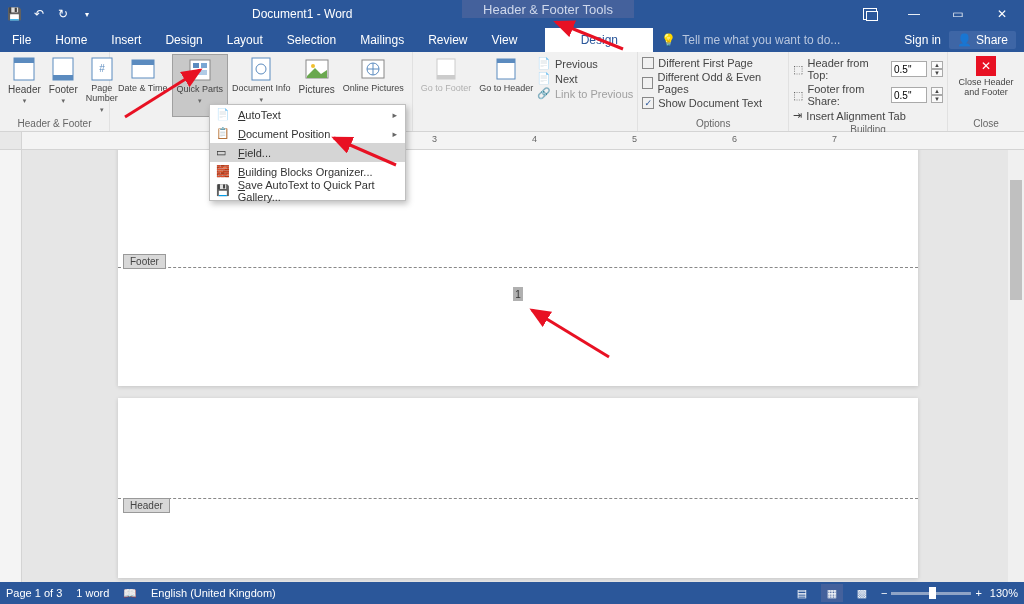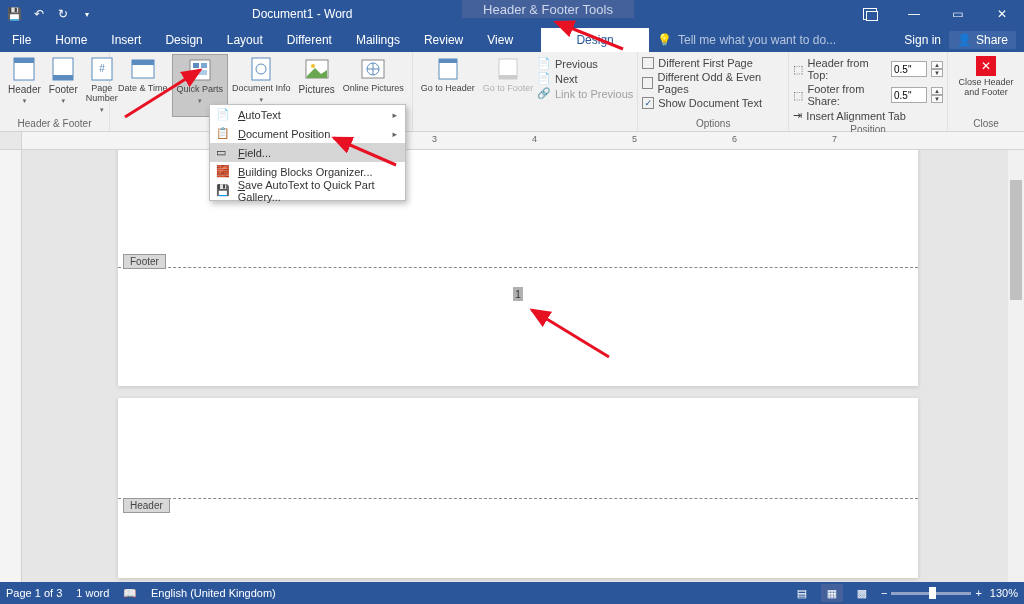--- a/index.html
+++ b/index.html
@@ -109,21 +109,21 @@
     <div class="wc">✕</div>
   </div>
 </div>
 
 <div class="tabs">
   <div class="tab file">File</div>
   <div class="tab">Home</div>
   <div class="tab">Insert</div>
   <div class="tab">Design</div>
   <div class="tab">Layout</div>
-  <div class="tab">Different</div>
+  <div class="tab">Selection</div>
   <div class="tab">Mailings</div>
   <div class="tab">Review</div>
   <div class="tab">View</div>
   <div style="width:16px;"></div>
   <div class="tab active" style="width:108px;justify-content:center;">Design</div>
   <div class="tellme">
     <span>💡</span>
     <span>Tell me what you want to do...</span>
   </div>
   <div class="tabs-right">
@@ -209,33 +209,33 @@
             <path d="M8 13h12M14 7v12" stroke="#5b8bbf"></path>
           </svg>
         <small>Online Pictures</small>
       </div>
     </div>
     <div class="group-label" style="visibility:hidden;">Insert</div>
   </div>
 
   <div class="group" style="flex:0 0 auto;">
     <div class="group-body">
+      <div class="btn" style="color:#b0b0b0;">
+        <svg class="icon-lg">
+            <rect x="5" y="3" width="18" height="20" fill="#fff" stroke="#ccc"></rect>
+            <rect x="5" y="19" width="18" height="4" fill="#ccc"></rect>
+          </svg>
+        <small>Go to Footer</small>
+      </div>
       <div class="btn">
         <svg class="icon-lg">
             <rect x="5" y="3" width="18" height="20" fill="#fff" stroke="#5b8bbf"></rect>
             <rect x="5" y="3" width="18" height="4" fill="#5b8bbf"></rect>
           </svg>
         <small>Go to Header</small>
-      </div>
-      <div class="btn" style="color:#b0b0b0;">
-        <svg class="icon-lg">
-            <rect x="5" y="3" width="18" height="20" fill="#fff" stroke="#ccc"></rect>
-            <rect x="5" y="19" width="18" height="4" fill="#ccc"></rect>
-          </svg>
-        <small>Go to Footer</small>
       </div>
       <div class="vstack" style="padding-top:2px;">
         <div class="row">
             <span>📄</span>
             <span>Previous</span>
           </div>
         <div class="row">
             <span>📄</span>
             <span>Next</span>
           </div>
@@ -287,21 +287,21 @@
               <span>▲</span>
               <span>▼</span>
             </span>
         </div>
         <div class="row">
             <span>⇥</span>
             <span>Insert Alignment Tab</span>
           </div>
       </div>
     </div>
-    <div class="group-label">Position</div>
+    <div class="group-label">Building</div>
   </div>
 
   <div class="group" style="border-right:none;">
     <div class="group-body">
       <div class="btn">
         <div class="close-x">✕</div>
         <small style="width:60px;">Close Header and Footer</small>
       </div>
     </div>
     <div class="group-label">Close</div>

